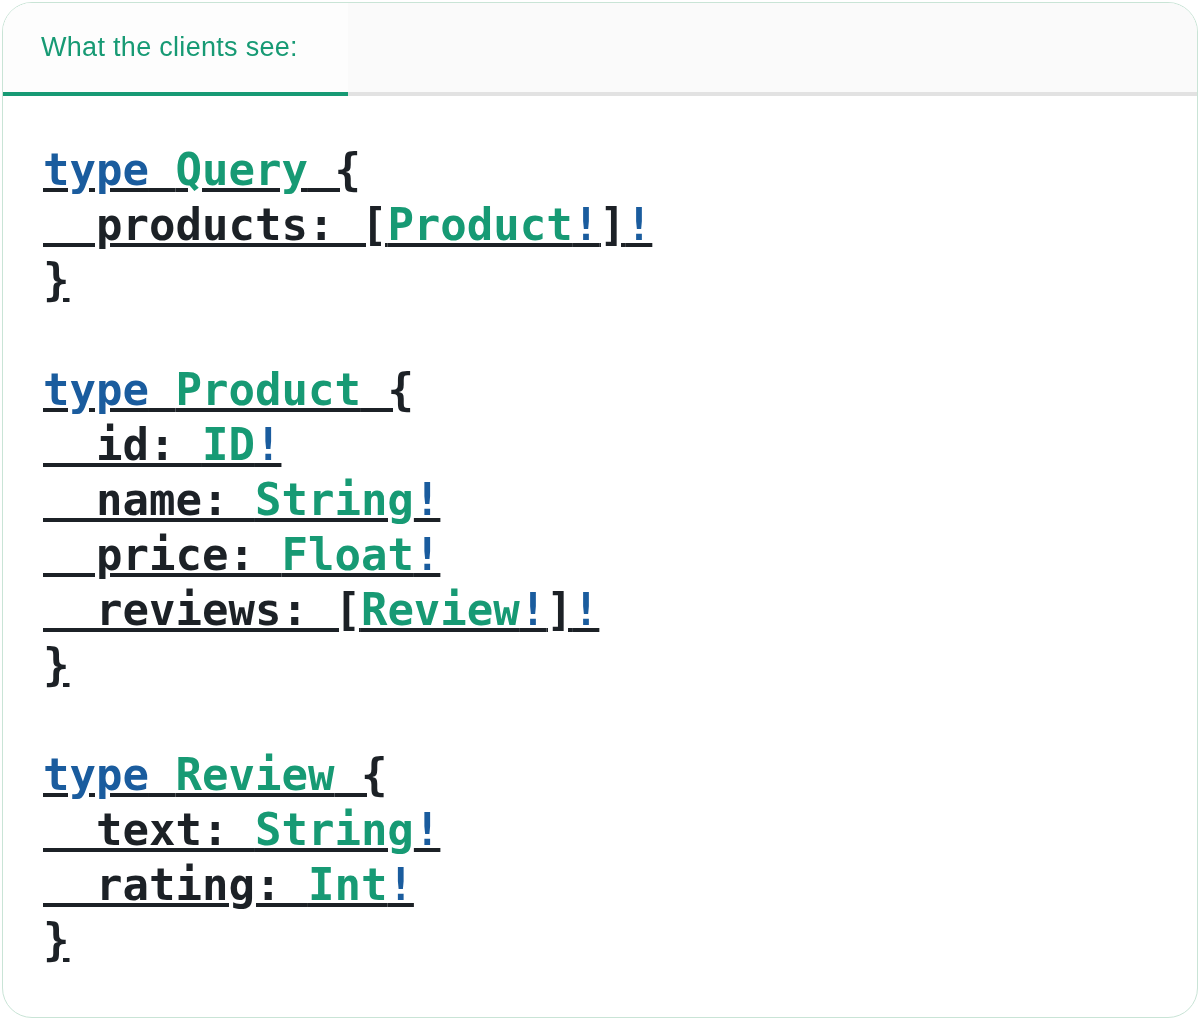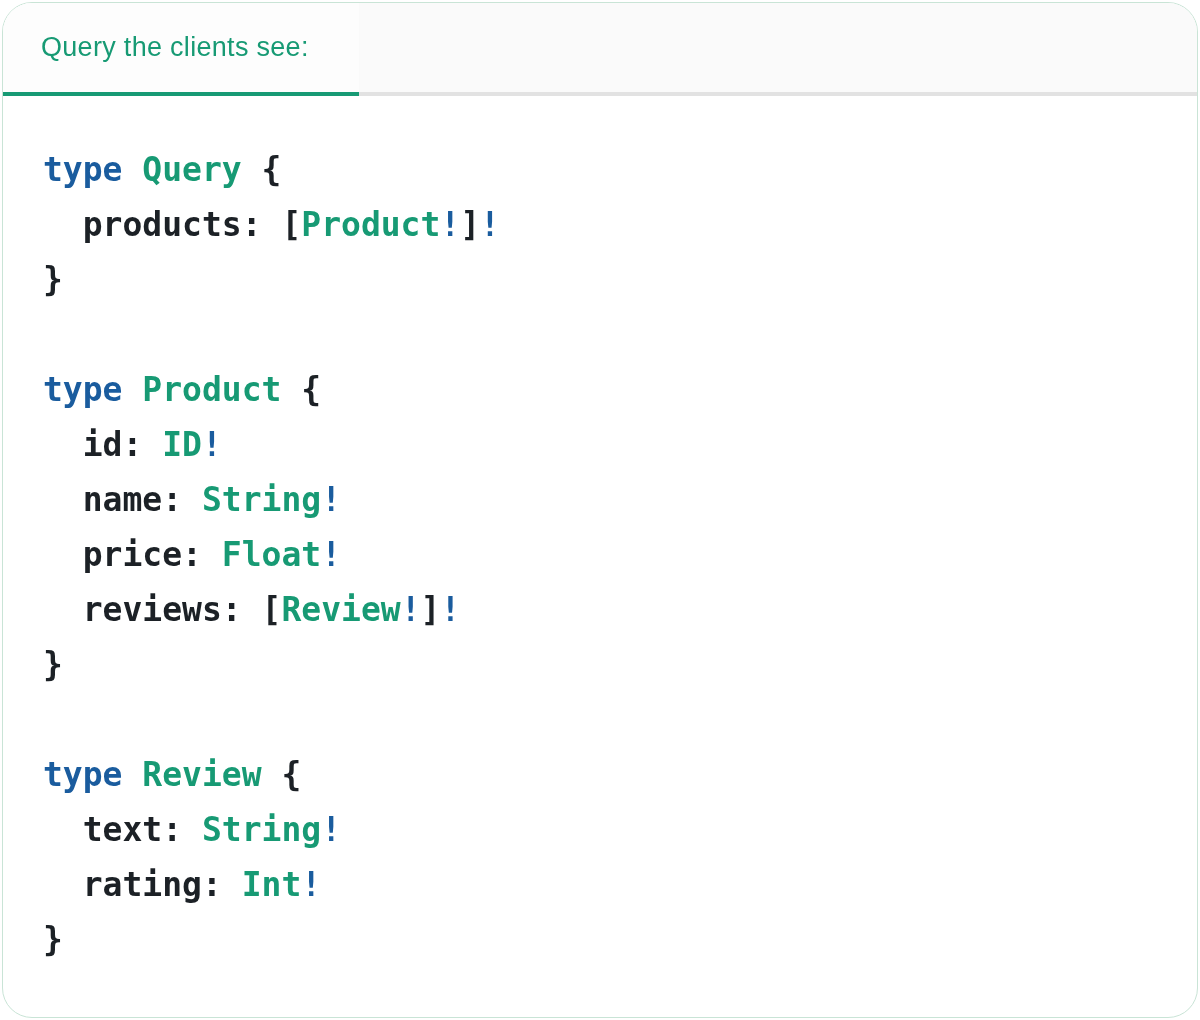--- a/index.html
+++ b/index.html
@@ -50,35 +50,36 @@
     white-space: nowrap;
   }
   .tabbar-rest {
     flex: 1;
     box-sizing: border-box;
     border-bottom: 4px solid var(--divider);
   }
   .code {
     padding: 46px 30px 0 40px;
     font-family: "DejaVu Sans Mono", "Liberation Mono", monospace;
-    font-size: 33px;
+    font-size: 44px;
     line-height: 55px;
     font-weight: 600;
     color: var(--ink);
     white-space: pre;
+    text-decoration: underline;
   }
   .code-line { min-height: 55px; }
   .tok-p  { color: var(--ink); }
   .tok-kw { color: var(--keyword); }
   .tok-ty { color: var(--accent); }
 </style>
 </head>
 <body>
 
 <div class="card">
   <div class="tabbar">
     <div class="tab">
-      <span class="tab-label">Query the clients see:</span>
+      <span class="tab-label">What the clients see:</span>
     </div>
     <div class="tabbar-rest"></div>
   </div>
   <div class="code" id="code-block"><div class="code-line"><span class="tok-kw">type</span><span class="tok-p"> </span><span class="tok-ty">Query</span><span class="tok-p"> {</span></div><div class="code-line"><span class="tok-p">  products: [</span><span class="tok-ty">Product</span><span class="tok-kw">!</span><span class="tok-p">]</span><span class="tok-kw">!</span></div><div class="code-line"><span class="tok-p">}</span></div><div class="code-line"></div><div class="code-line"><span class="tok-kw">type</span><span class="tok-p"> </span><span class="tok-ty">Product</span><span class="tok-p"> {</span></div><div class="code-line"><span class="tok-p">  id: </span><span class="tok-ty">ID</span><span class="tok-kw">!</span></div><div class="code-line"><span class="tok-p">  name: </span><span class="tok-ty">String</span><span class="tok-kw">!</span></div><div class="code-line"><span class="tok-p">  price: </span><span class="tok-ty">Float</span><span class="tok-kw">!</span></div><div class="code-line"><span class="tok-p">  reviews: [</span><span class="tok-ty">Review</span><span class="tok-kw">!</span><span class="tok-p">]</span><span class="tok-kw">!</span></div><div class="code-line"><span class="tok-p">}</span></div><div class="code-line"></div><div class="code-line"><span class="tok-kw">type</span><span class="tok-p"> </span><span class="tok-ty">Review</span><span class="tok-p"> {</span></div><div class="code-line"><span class="tok-p">  text: </span><span class="tok-ty">String</span><span class="tok-kw">!</span></div><div class="code-line"><span class="tok-p">  rating: </span><span class="tok-ty">Int</span><span class="tok-kw">!</span></div><div class="code-line"><span class="tok-p">}</span></div></div>
 </div>
 
 </body></html>

